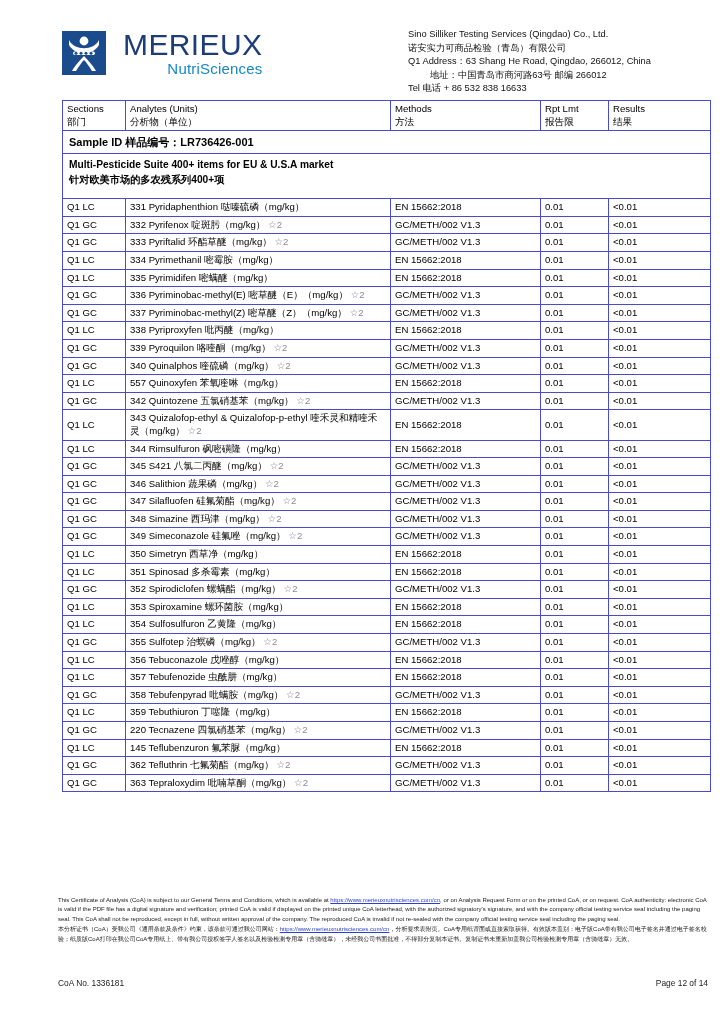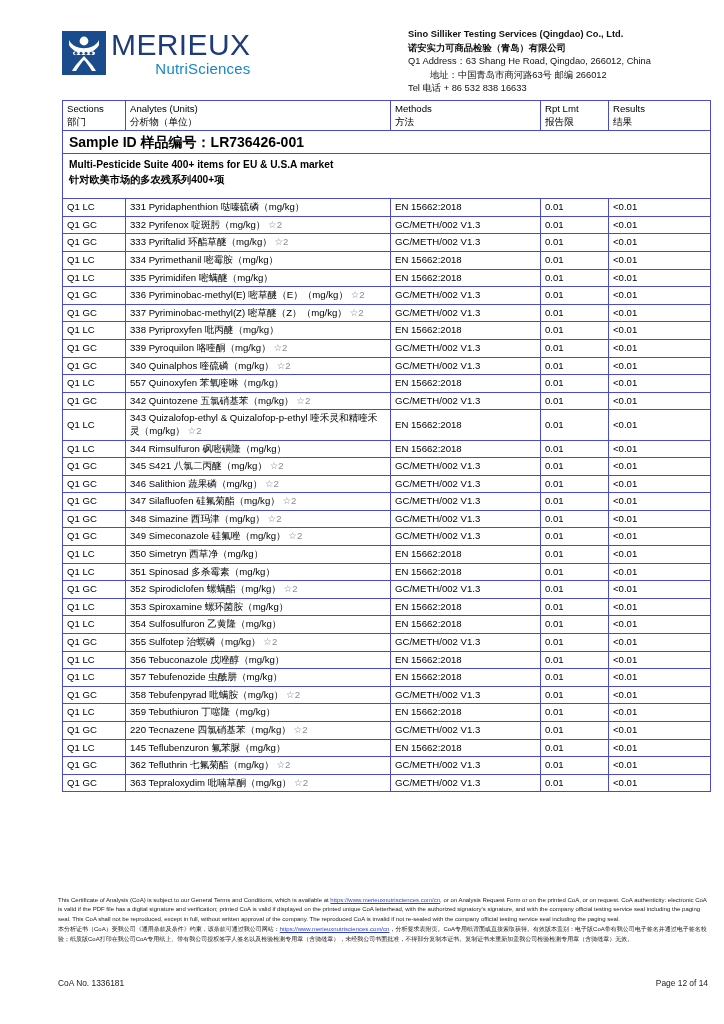--- a/index.html
+++ b/index.html
@@ -38,21 +38,21 @@
   }
   .logo-mark {
     width: 44px;
     height: 44px;
     background: #1a4b8c;
     position: relative;
     flex: 0 0 auto;
   }
   .logo-mark svg { display:block; }
   .logo-text {
-    margin-left: 5px;
+    margin-left: 17px;
     line-height: 1;
   }
   .logo-text .l1 {
     font-size: 30px;
     letter-spacing: 0.4px;
     color: #1d3c78;
     font-weight: 400;
     font-family: "Liberation Sans", "DejaVu Sans", sans-serif;
   }
   .logo-text .l2 {
@@ -64,21 +64,21 @@
     text-align: right;
   }
   .addr-block {
     margin-left: auto;
     font-size: 9.3px;
     line-height: 13.6px;
     color: #111;
     padding-top: 2px;
     width: 300px;
   }
-  .addr-block .bold { font-weight: bold; }
+  .addr-block .bold { font-weight: normal; }
   .addr-indent { padding-left: 22px; }
 
   
   .tbl-wrap {
     margin: 8px 16px 0 62px;
   }
   table.coa {
     border-collapse: collapse;
     width: 648px;
     table-layout: fixed;
@@ -108,21 +108,21 @@
   .col-results  { width: 102px; }
 
   td.c-sections { text-align: center; }
   td.c-analytes { text-align: left; }
   td.c-methods  { text-align: left; padding-left: 6px; }
   td.c-rpt      { text-align: left; padding-left: 6px; }
   td.c-results  { text-align: left; padding-left: 6px; }
 
   tr.sample-row td {
     font-weight: bold;
-    font-size: 14px;
+    font-size: 11px;
     padding: 4px 6px;
     line-height: 14px;
   }
   tr.suite-row td {
     font-weight: bold;
     font-size: 10.2px;
     padding: 4px 6px 11px 6px;
     line-height: 14.5px;
   }
   .star { color: #8a8a9e; }

